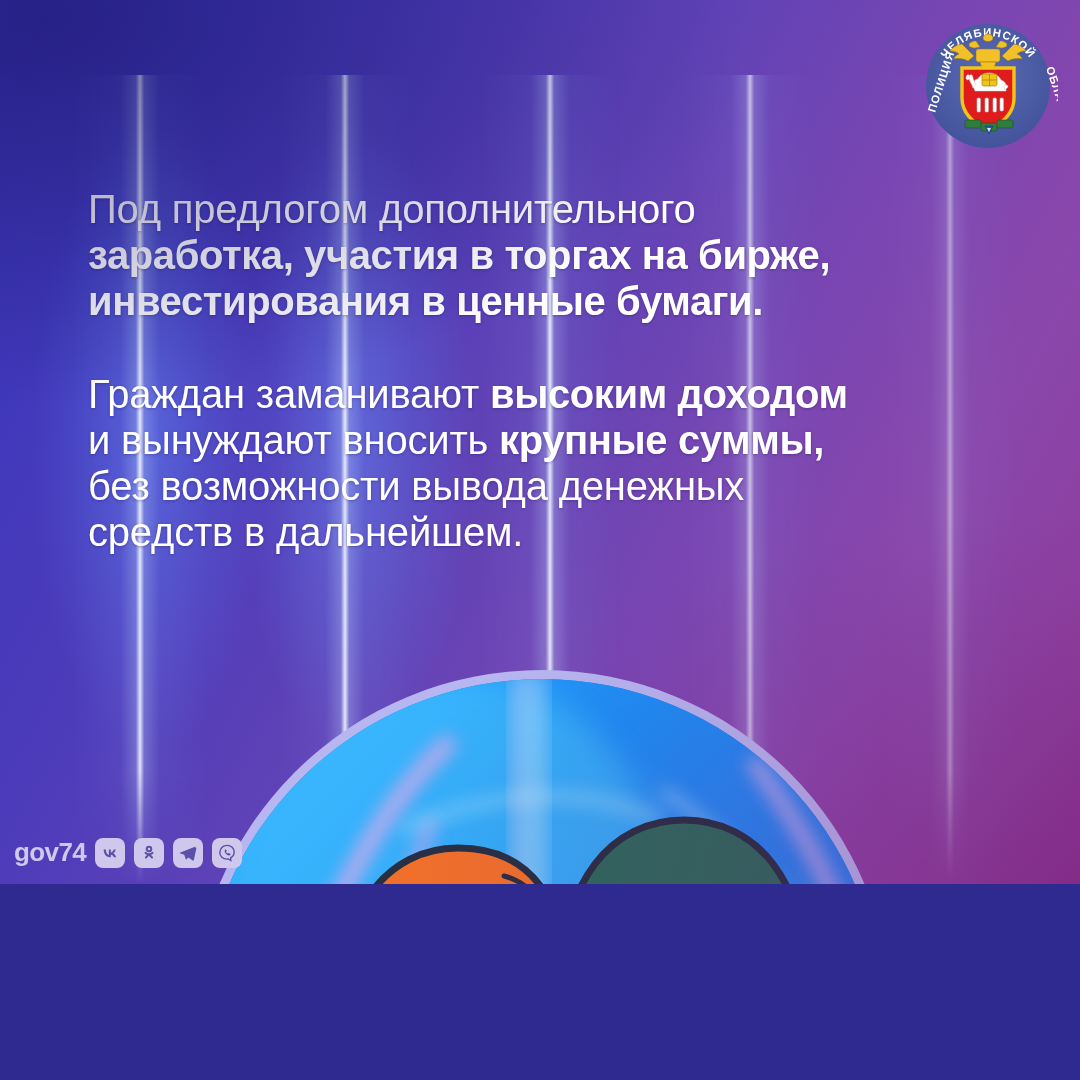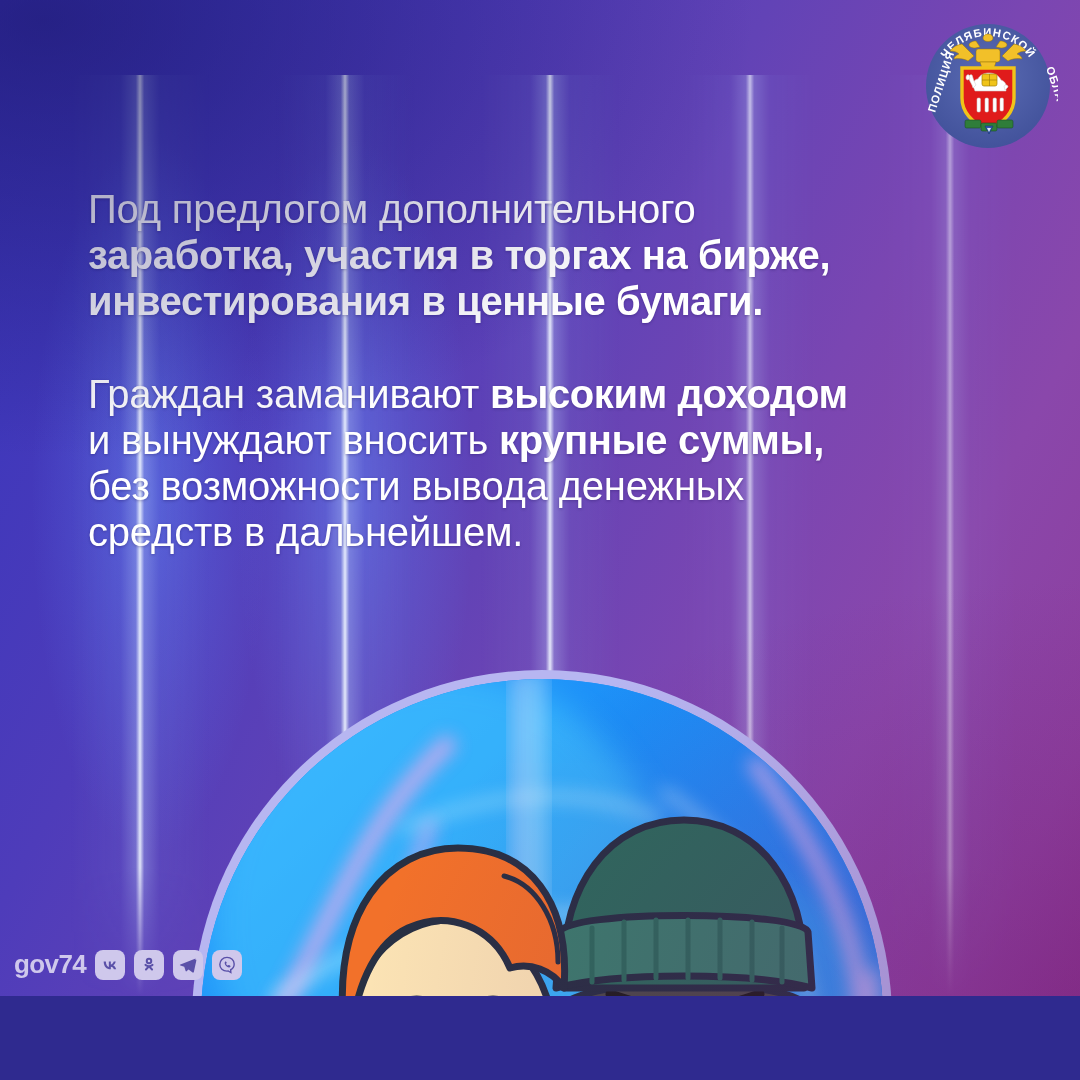--- a/index.html
+++ b/index.html
@@ -7,21 +7,21 @@
 
   html, body {
     width:1080px; height:1080px;
     background:#2f2a8f; overflow:hidden;
     font-family:"Liberation Sans", sans-serif;
   }
 
   
   .poster {
     position:relative;
-    width:1080px; height:996px;
+    width:1080px; height:884px;
     overflow:hidden;
     background:
       linear-gradient(118deg,
         #3b35ba 0%,
         #4038bb 14%,
         #4e3cba 30%,
         #6243b6 48%,
         #7a46b2 64%,
         #8a47ab 78%,
         #8d3f9e 92%,

